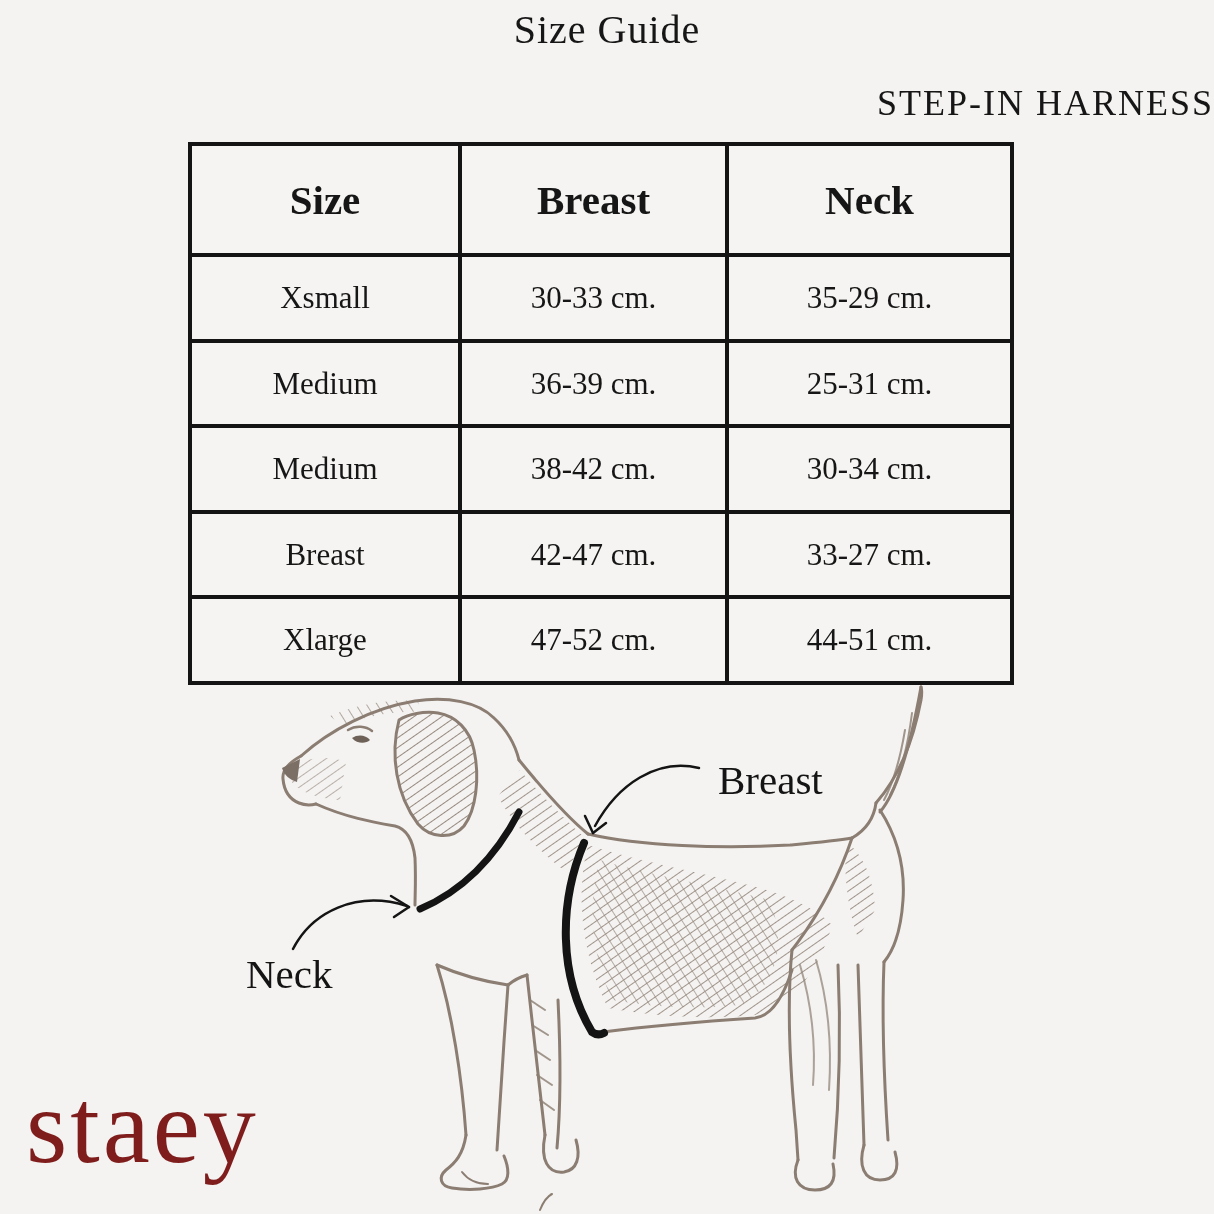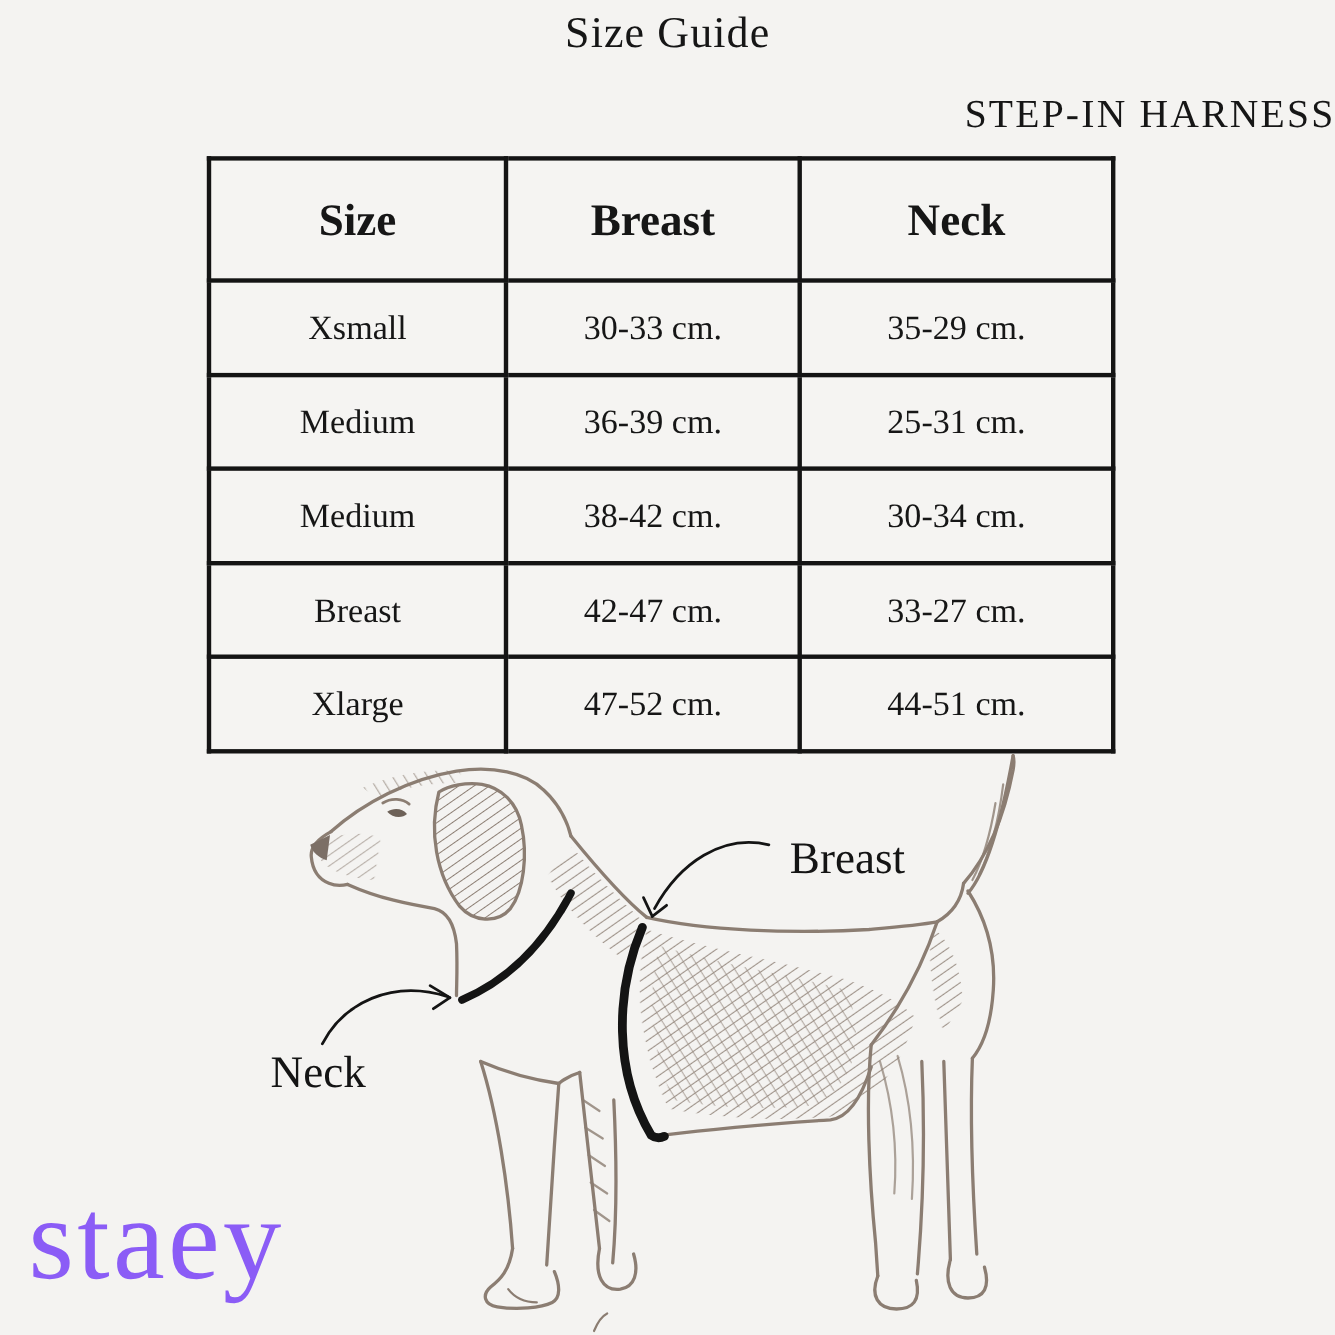--- a/index.html
+++ b/index.html
@@ -34,21 +34,21 @@
   table.size-table th{font-size:41px;font-weight:bold;}
   .diagram{position:absolute;left:0;top:0;width:1214px;height:1214px;}
   .diagram svg{position:absolute;left:0;top:0;}
   .annot{
     position:absolute;font-size:41px;font-weight:500;color:#141414;
   }
   .annot.breast{left:718px;top:756px;}
   .annot.neck{left:246px;top:950px;}
   .brand-logo{
     position:absolute;left:26px;top:1066px;
-    font-size:106px;color:#8b5cf6;letter-spacing:3px;font-weight:400;
+    font-size:106px;color:#7f1d1d;letter-spacing:3px;font-weight:400;
   }
 </style>
 </head>
 <body>
 
 <div id="canvas">
 
   <div class="page-title">Size Guide</div>
   <div class="page-subtitle">STEP-IN HARNESS</div>
 

